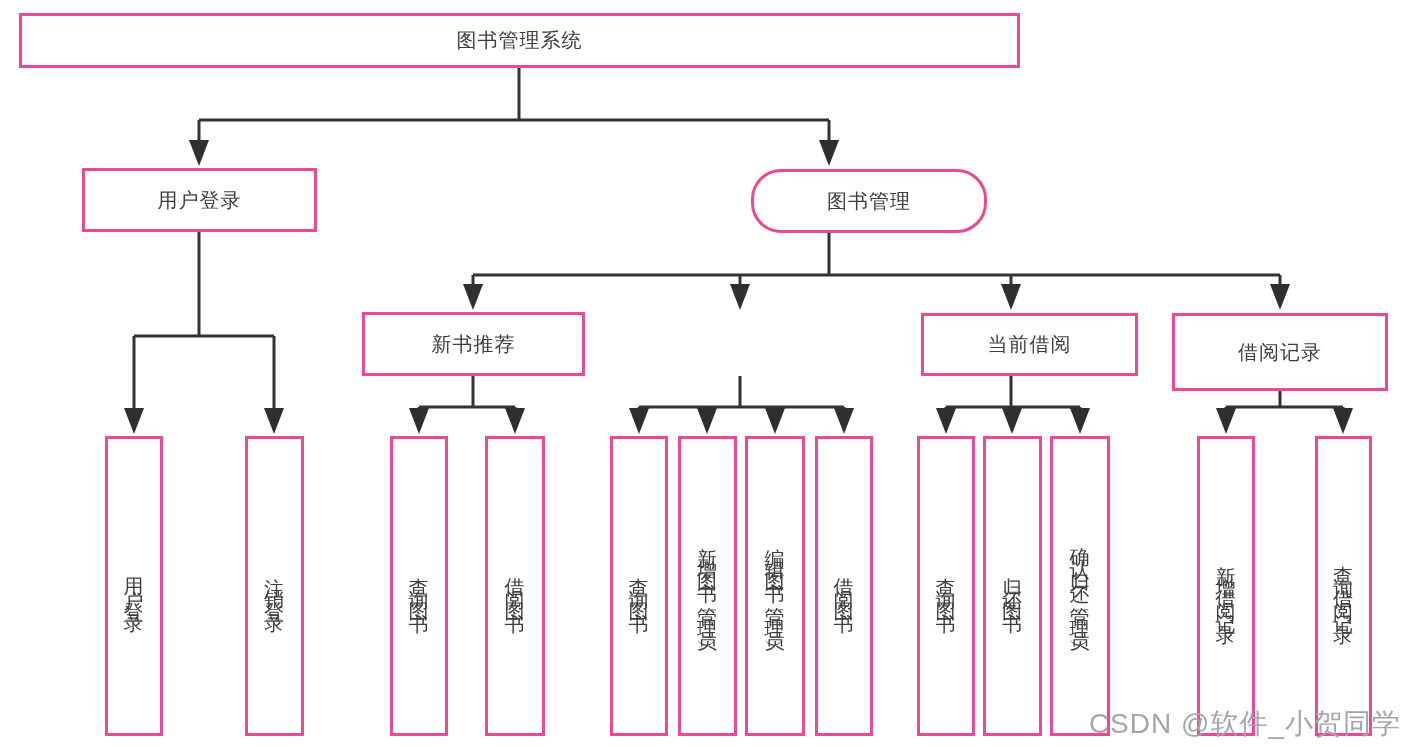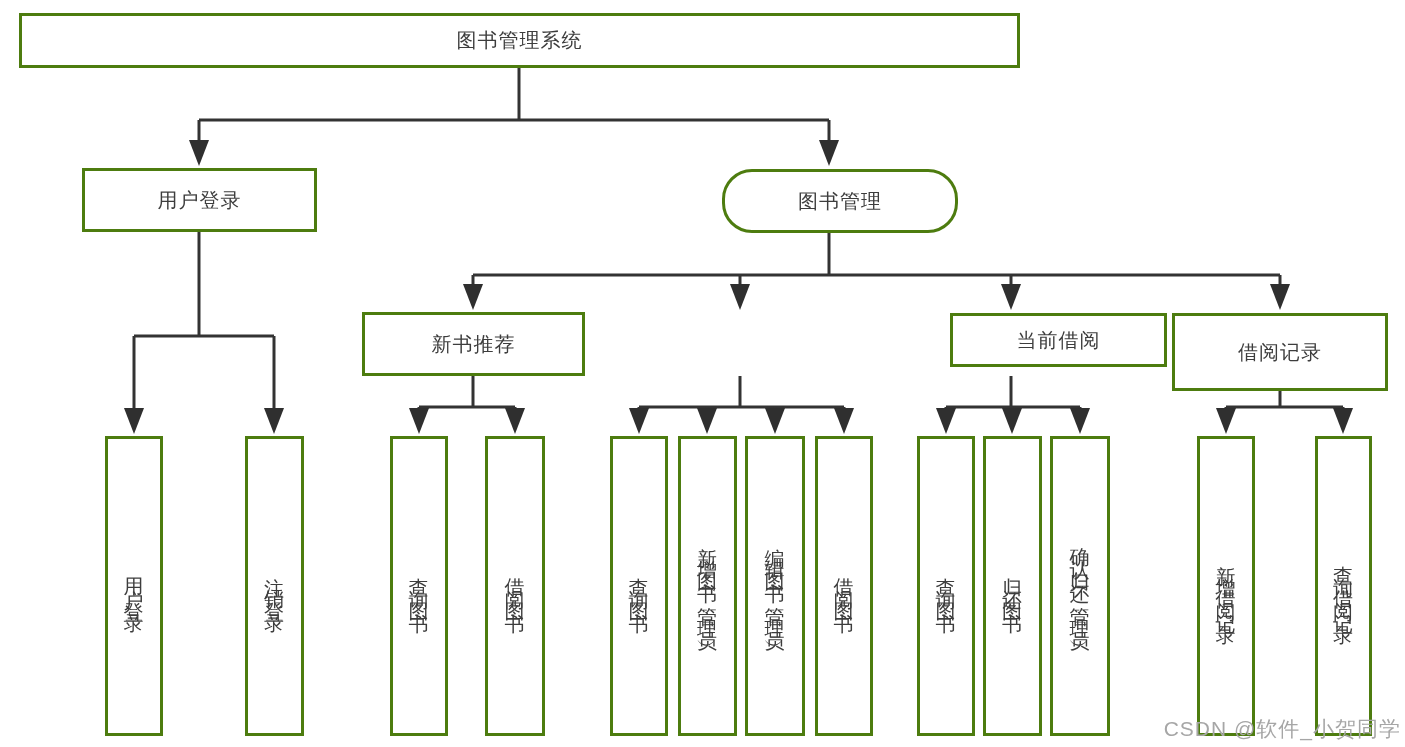--- a/index.html
+++ b/index.html
@@ -19,41 +19,41 @@
     position: absolute;
     left: 0;
     top: 0;
     width: 1405px;
     height: 747px;
   }
   .node {
     position: absolute;
     box-sizing: border-box;
     background: #ffffff;
-    border: 3px solid #4d7c0f;
+    border: 3px solid #ec4899;
     display: flex;
     align-items: center;
     justify-content: center;
     color: #3d3d3d;
     font-size: 20px;
     letter-spacing: 1px;
   }
   .node.v span {
     writing-mode: vertical-rl;
     text-orientation: mixed;
     letter-spacing: 12px;
     line-height: 1;
     white-space: nowrap;
   }
   .watermark {
     position: absolute;
     right: 4px;
     bottom: 4px;
     color: #a6a6a6;
-    font-size: 21px;
+    font-size: 28px;
     letter-spacing: 1px;
     pointer-events: none;
     text-align: right;
   }
 </style>
 </head>
 <body>
 
 <div class="canvas">
 
@@ -123,28 +123,28 @@
     </g>
   </svg>
 
   <div class="node h" style="left:19px; top:13px; width:1001px; height:55px;">
     <span>图书管理系统</span>
   </div>
 
   <div class="node h" style="left:82px; top:168px; width:235px; height:64px;">
     <span>用户登录</span>
   </div>
-  <div class="node h" style="left:722px; top:169px; width:236px; height:64px;border-radius:30px;">
+  <div class="node h" style="left:751px; top:169px; width:236px; height:64px;border-radius:30px;">
     <span>图书管理</span>
   </div>
 
   <div class="node h" style="left:362px; top:312px; width:223px; height:64px;">
     <span>新书推荐</span>
   </div>
-  <div class="node h" style="left:950px; top:313px; width:217px; height:54px;">
+  <div class="node h" style="left:921px; top:313px; width:217px; height:63px;">
     <span>当前借阅</span>
   </div>
   <div class="node h" style="left:1172px; top:313px; width:216px; height:78px;">
     <span>借阅记录</span>
   </div>
 
   <div class="node v" style="left:105px; top:436px; width:58px; height:300px;">
     <span>用户登录</span>
   </div>
   <div class="node v" style="left:245px; top:436px; width:59px; height:300px;">

